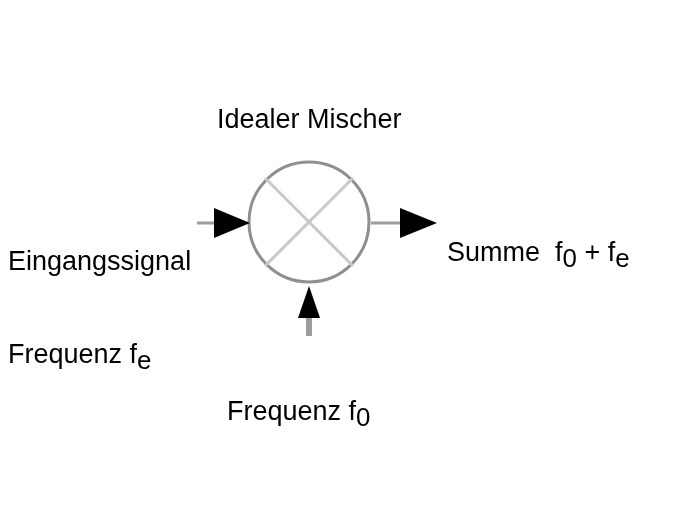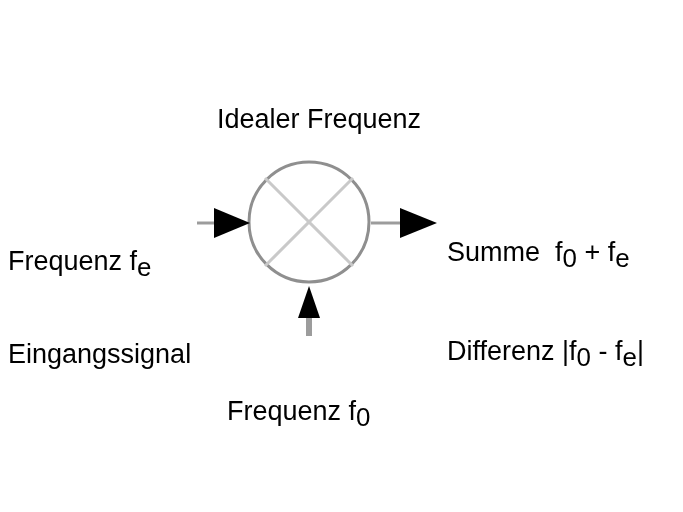--- a/index.html
+++ b/index.html
@@ -42,29 +42,28 @@
     <line x1="197" y1="223" x2="219" y2="223" stroke-width="3" stroke="#9c9c9c"></line>
     <polygon points="214,208 214,238 250,223" fill="#000000"></polygon>
 
     <line x1="371" y1="223" x2="402" y2="223" stroke-width="3" stroke="#9c9c9c"></line>
     <polygon points="400,208 400,238 437,223" fill="#000000"></polygon>
 
     <line x1="309" y1="316" x2="309" y2="336" stroke-width="6" stroke="#9c9c9c"></line>
     <polygon points="298,318 320,318 309,286" fill="#000000"></polygon>
   </svg>
 
-  <div class="label title-label" style="left:217px; top:102px;">Idealer Frequenz</div>
+  <div class="label title-label" style="left:217px; top:102px;">Idealer Mischer</div>
 
   <div class="label" style="left:8px; top:184px;">
+    <div>Eingangssignal</div>
     <div><span>Frequenz f</span><span class="sub">e</span></div>
-    <div>Eingangssignal</div>
   </div>
 
   <div class="label output-label" style="left:447px; top:170px;">
     <div><span>Summe  f</span><span class="sub">0</span><span> + f</span><span class="sub">e</span></div>
-    <div><span>Differenz |f</span><span class="sub">0</span><span> - f</span><span class="sub">e</span><span>|</span></div>
   </div>
 
   <div class="label" style="left:227px; top:334px;">
     <div><span>Frequenz f</span><span class="sub">0</span></div>
   </div>
 
 </div>
 
 </body></html>

